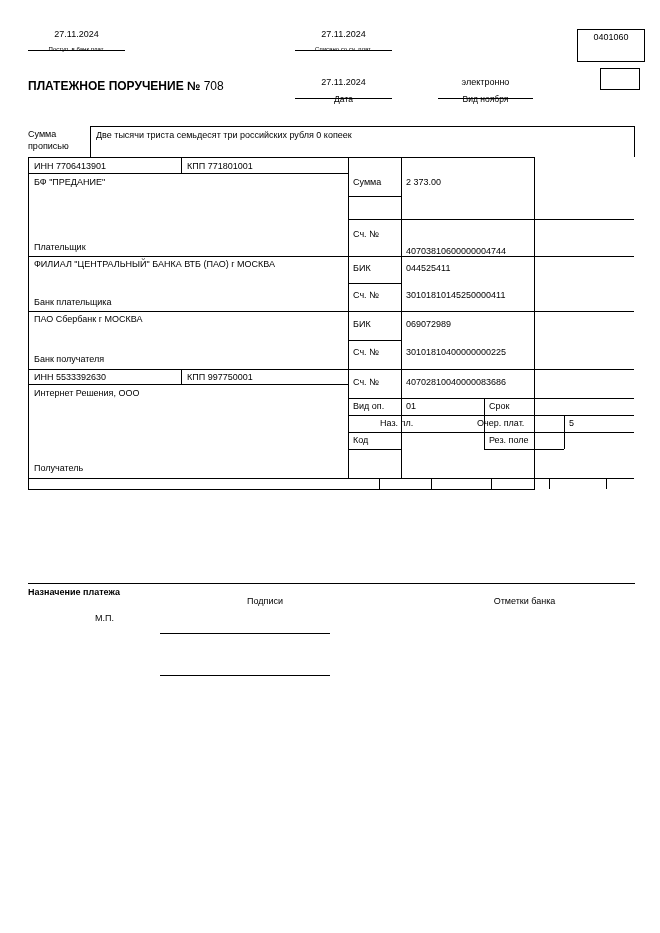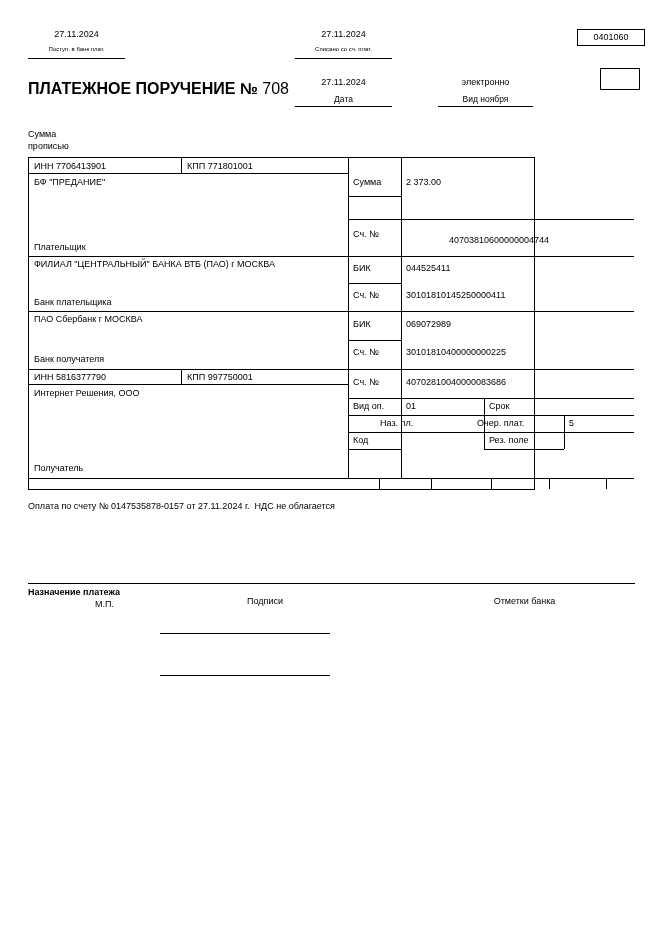--- a/index.html
+++ b/index.html
@@ -8,21 +8,21 @@
     position:relative; width:660px; height:933px; background:#fff;
     font-family:"Liberation Sans", sans-serif; color:#000; font-size:9px;
     overflow:hidden;
   }
   .t  { position:absolute; white-space:nowrap; line-height:1.2; }
   .pre{ white-space:pre; }
   .b  { font-weight:bold; }
   .c  { text-align:center; }
   .tiny { font-size:6px; }
   .cap  { font-size:8.5px; }
-  .uline { position:absolute; border-bottom:1px solid #000; text-align:center; padding-bottom:19px; }
+  .uline { position:absolute; border-bottom:1px solid #000; text-align:center; padding-bottom:11px; }
   .box   { position:absolute; border:1px solid #000; }
   .hl { position:absolute; height:1px; background:#000; }
   .vl { position:absolute; width:1px; background:#000; }
   .table { position:absolute; left:28px; top:157px; width:507px; height:333px; border:1px solid #000; }
   .stamp {
     position:absolute; left:437px; top:611px; width:175px; height:91px;
     border:1px solid var(--stamp, #4472c4); color:var(--stamp, #4472c4);
     padding:4px 7px; font-size:6.5px; line-height:1.5;
   }
   .stamp .status { font-size:9px; font-weight:bold; margin-top:8px; }
@@ -32,34 +32,36 @@
 <body>
 
 <div class="doc">
 
   <div class="uline" style="left:28px; top:29px; width:97px;">27.11.2024</div>
   <div class="t tiny c" style="left:28px; top:46px; width:97px;">Поступ. в банк плат.</div>
 
   <div class="uline" style="left:295px; top:29px; width:97px;">27.11.2024</div>
   <div class="t tiny c" style="left:295px; top:46px; width:97px;">Списано со сч. плат.</div>
 
-  <div class="box c" style="left:577px; top:29px; width:68px; height:17px; line-height:15px;">0401060</div>
+  <div class="box c" style="left:577px; top:29px; width:68px; height:33px; line-height:15px;">0401060</div>
 
-  <div class="t" style="left:28px; top:79px; font-size:16px;">
+  <div class="t" style="left:28px; top:79px; font-size:12px;">
     <span class="b">ПЛАТЕЖНОЕ ПОРУЧЕНИЕ №</span>
     <span>708</span>
   </div>
   <div class="uline" style="left:295px; top:77px; width:97px;">27.11.2024</div>
   <div class="t cap c" style="left:295px; top:94px; width:97px;">Дата</div>
   <div class="uline" style="left:438px; top:77px; width:95px;">электронно</div>
   <div class="t cap c" style="left:438px; top:94px; width:95px;">Вид ноября</div>
   <div class="box" style="left:600px; top:68px; width:40px; height:22px;"></div>
 
   <div class="t" style="left:28px; top:129px;">Сумма</div>
   <div class="t" style="left:28px; top:141px;">прописью</div>
+  <div style="position:absolute; left:90px; top:126px; width:545px; height:31px;
+              border:1px solid #000; border-bottom:none; padding:3px 5px;">Две тысячи триста семьдесят три российских рубля 0 копеек</div>
 
   <div class="table">
 
     <div class="vl" style="left:319px; top:0; height:320px;"></div>
     <div class="vl" style="left:372px; top:0; height:320px;"></div>
     <div class="vl" style="left:152px; top:0; height:15px;"></div>
     <div class="vl" style="left:152px; top:211px; height:15px;"></div>
     <div class="vl" style="left:455px; top:240px; height:51px;"></div>
     <div class="vl" style="left:535px; top:257px; height:34px;"></div>
 
@@ -89,30 +91,30 @@
     <div class="t" style="left:158px; top:3px;">КПП 771801001</div>
     <div class="t" style="left:5px; top:19px;">БФ "ПРЕДАНИЕ"</div>
     <div class="t" style="left:5px; top:84px;">Плательщик</div>
 
     <div class="t" style="left:5px; top:101px;">ФИЛИАЛ "ЦЕНТРАЛЬНЫЙ" БАНКА ВТБ (ПАО) г МОСКВА</div>
     <div class="t" style="left:5px; top:139px;">Банк плательщика</div>
 
     <div class="t" style="left:5px; top:156px;">ПАО Сбербанк г МОСКВА</div>
     <div class="t" style="left:5px; top:196px;">Банк получателя</div>
 
-    <div class="t" style="left:5px; top:214px;">ИНН 5816377790</div>
+    <div class="t" style="left:5px; top:214px;">ИНН 5533392630</div>
     <div class="t" style="left:158px; top:214px;">КПП 997750001</div>
     <div class="t" style="left:5px; top:230px;">Интернет Решения, ООО</div>
     <div class="t" style="left:5px; top:305px;">Получатель</div>
 
     <div class="t" style="left:324px; top:19px;">Сумма</div>
     <div class="t" style="left:377px; top:19px;">2 373.00</div>
 
     <div class="t" style="left:324px; top:71px;">Сч. №</div>
-    <div class="t" style="left:377px; top:77px;margin-left:43px;">40703810600000004744</div>
+    <div class="t" style="left:377px; top:88px;">40703810600000004744</div>
 
     <div class="t" style="left:324px; top:105px;">БИК</div>
     <div class="t" style="left:377px; top:105px;">044525411</div>
     <div class="t" style="left:324px; top:132px;">Сч. №</div>
     <div class="t" style="left:377px; top:132px;">30101810145250000411</div>
 
     <div class="t" style="left:324px; top:161px;">БИК</div>
     <div class="t" style="left:377px; top:161px;">069072989</div>
     <div class="t" style="left:324px; top:189px;">Сч. №</div>
     <div class="t" style="left:377px; top:189px;">30101810400000000225</div>
@@ -125,24 +127,23 @@
     <div class="t" style="left:460px; top:243px;">Срок</div>
 
     <div class="t" style="left:324px; top:260px;margin-left:27px;">Наз. пл.</div>
     <div class="t" style="left:448px; top:260px;">Очер. плат.</div>
     <div class="t" style="left:540px; top:260px;">5</div>
 
     <div class="t" style="left:324px; top:277px;">Код</div>
     <div class="t" style="left:460px; top:277px;">Рез. поле</div>
   </div>
 
-  <div class="t pre" style="left:28px; top:501px;">Оплата по счету № 0147535878-0157 от 27.11.2024 г.  НДС не облагается</div>
   <div class="hl" style="left:28px; top:583px; width:607px;"></div>
   <div class="t" style="left:28px; top:587px;font-weight:bold;">Назначение платежа</div>
 
   <div class="t c" style="left:160px; top:596px; width:210px;">Подписи</div>
   <div class="t c" style="left:437px; top:596px; width:175px;">Отметки банка</div>
-  <div class="t" style="left:57px; top:599px;padding-left:38px;">М.П.</div>
+  <div class="t" style="left:57px; top:613px;padding-left:38px;">М.П.</div>
   <div class="hl" style="left:160px; top:633px; width:170px;"></div>
   <div class="hl" style="left:160px; top:675px; width:170px;"></div>
 
 
 </div>
 
 </body></html>

